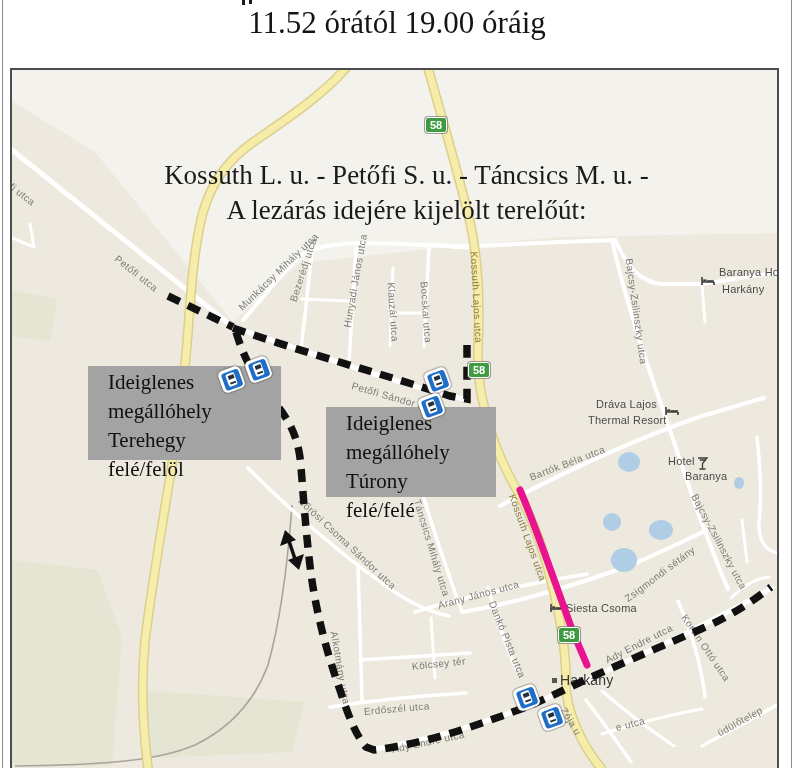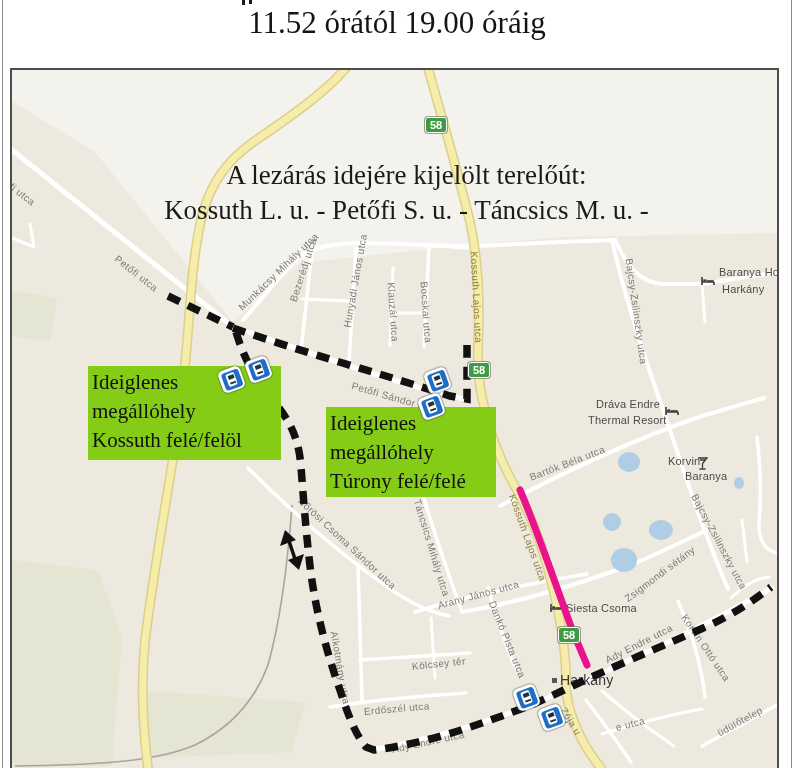--- a/index.html
+++ b/index.html
@@ -23,22 +23,22 @@
   .slabel{position:absolute;font-size:10px;color:#7b7b76;white-space:nowrap;
     transform-origin:0 50%;letter-spacing:.4px;z-index:3;}
   .slabel.road{color:#8b7d3a;}
   .plabel{position:absolute;font-size:11px;color:#4a4a4a;white-space:nowrap;z-index:3;letter-spacing:.2px;}
   .plabel.town{font-size:14px;color:#383838;}
   .poi-icon{position:absolute;z-index:4;line-height:0;}
   .town-dot{position:absolute;width:5px;height:5px;background:#555;z-index:4;}
   .badge{position:absolute;width:22px;height:16px;background:var(--badge_green);
     border:1px solid #fff;box-shadow:0 0 0 1px rgba(110,110,110,.65);border-radius:3px;
     color:#fff;font-weight:bold;font-size:11px;line-height:14px;text-align:center;z-index:6;box-sizing:border-box;}
-  .callout{position:absolute;background:#84cc16;color:#101010;z-index:7;
-    font-family:"Liberation Serif",serif;font-size:21px;line-height:29px;padding:2px 4px;box-sizing:border-box;}
+  .callout{position:absolute;background:#a3a3a3;color:#101010;z-index:7;
+    font-family:"Liberation Serif",serif;font-size:21px;line-height:29px;padding:2px 20px;box-sizing:border-box;}
   .bus{position:absolute;width:23px;height:23px;background:#fff;border-radius:5px;
     transform:rotate(-20deg);box-shadow:0 0 1px 1px rgba(80,80,80,.45);padding:2.5px;box-sizing:border-box;z-index:8;}
   .bus-in{display:block;width:100%;height:100%;background:var(--bus_blue);border-radius:3px;position:relative;}
   .bus-glyph{position:absolute;left:50%;top:50%;width:9px;height:13px;margin:-6.5px 0 0 -4.5px;
     background:#fff;border-radius:2px;}
   .bus-glyph i{position:absolute;background:#25313a;display:block;}
   .bus-glyph .w{left:1.5px;right:1.5px;top:2px;height:4px;}
   .bus-glyph .s{left:1.5px;right:1.5px;top:8.5px;height:2px;}
   
   .region{fill:var(--map_bg_light);}
@@ -149,23 +149,23 @@
       <div class="slabel" style="left: 412px; top: 661px; transform: rotate(-6deg);">Kölcsey tér</div>
       <div class="slabel" style="left: 364px; top: 706px; transform: rotate(-5deg);">Erdőszél utca</div>
       <div class="slabel" style="left: 392px; top: 744px; transform: rotate(-12deg);">Ady Endre utca</div>
       <div class="slabel" style="left: 606px; top: 655px; transform: rotate(-27deg);">Ady Endre utca</div>
       <div class="slabel" style="left: 684px; top: 610px; transform: rotate(56deg);">Korvin Ottó utca</div>
       <div class="slabel" style="left: 718px; top: 728px; transform: rotate(-29deg);">üdülőtelep</div>
       <div class="slabel" style="left: 563px; top: 703px; transform: rotate(58deg);">Zója u</div>
       <div class="slabel" style="left: 616px; top: 722px; transform: rotate(-14deg);">e utca</div>
       <div class="plabel" style="left: 719px; top: 266px;">Baranya Ho</div>
       <div class="plabel" style="left: 722px; top: 283px;">Harkány</div>
-      <div class="plabel" style="left: 596px; top: 398px;">Dráva Endre</div>
+      <div class="plabel" style="left: 596px; top: 398px;">Dráva Lajos</div>
       <div class="plabel" style="left: 588px; top: 414px;">Thermal Resort</div>
-      <div class="plabel" style="left: 668px; top: 455px;">Korvin</div>
+      <div class="plabel" style="left: 668px; top: 455px;">Hotel</div>
       <div class="plabel" style="left: 645px; top: 470px; padding-left: 40px;">Baranya</div>
       <div class="plabel" style="left: 566px; top: 602px;">Siesta Csoma</div>
       <div class="plabel town" style="left: 560px; top: 672px;">Harkány</div>
       <div class="poi-icon" style="left: 701px; top: 276px;"><svg width="14" height="10" viewBox="0 0 14 10">
           <path d="M1,1 V9 M1,6 H13 M13,9 V6" stroke="#3a3a3a" stroke-width="1.6" fill="none"></path>
           <rect x="2.2" y="3.4" width="3.2" height="2" fill="#3a3a3a"></rect>
           <rect x="5.8" y="4.2" width="7" height="1.6" fill="#3a3a3a"></rect>
         </svg></div>
       <div class="poi-icon" style="left: 665px; top: 406px;"><svg width="14" height="10" viewBox="0 0 14 10">
           <path d="M1,1 V9 M1,6 H13 M13,9 V6" stroke="#3a3a3a" stroke-width="1.6" fill="none"></path>
@@ -197,21 +197,21 @@
     </g>
   </svg>
 
   <div class="layer" id="marks-layer">
       <div class="badge" style="left: 425px; top: 117px;">58</div>
       <div class="badge" style="left: 468px; top: 362px;">58</div>
       <div class="badge" style="left: 558px; top: 627px;">58</div>
       <div class="callout" style="left: 88px; top: 366px; width: 193px; height: 94px;">
         <div>Ideiglenes</div>
         <div>megállóhely</div>
-        <div>Kossuth felé/felöl</div>
+        <div>Terehegy felé/felöl</div>
       </div>
       <div class="callout" style="left: 326px; top: 407px; width: 170px; height: 90px;">
         <div>Ideiglenes</div>
         <div>megállóhely</div>
         <div>Túrony felé/felé</div>
       </div>
       <div class="bus" style="left: 220px; top: 368px;">
         <span class="bus-in">
           <span class="bus-glyph">
             <i class="w"></i>
@@ -255,16 +255,16 @@
         <span class="bus-in">
           <span class="bus-glyph">
             <i class="w"></i>
             <i class="s"></i>
           </span>
         </span>
       </div>
     </div>
 
   <div id="map-title">
+    <div>Kossuth L. u. - Petőfi S. u. - Táncsics M. u. -</div>
     <div>A lezárás idejére kijelölt terelőút:</div>
-    <div>Kossuth L. u. - Petőfi S. u. - Táncsics M. u. -</div>
   </div>
 </div>
 
 </body></html>

